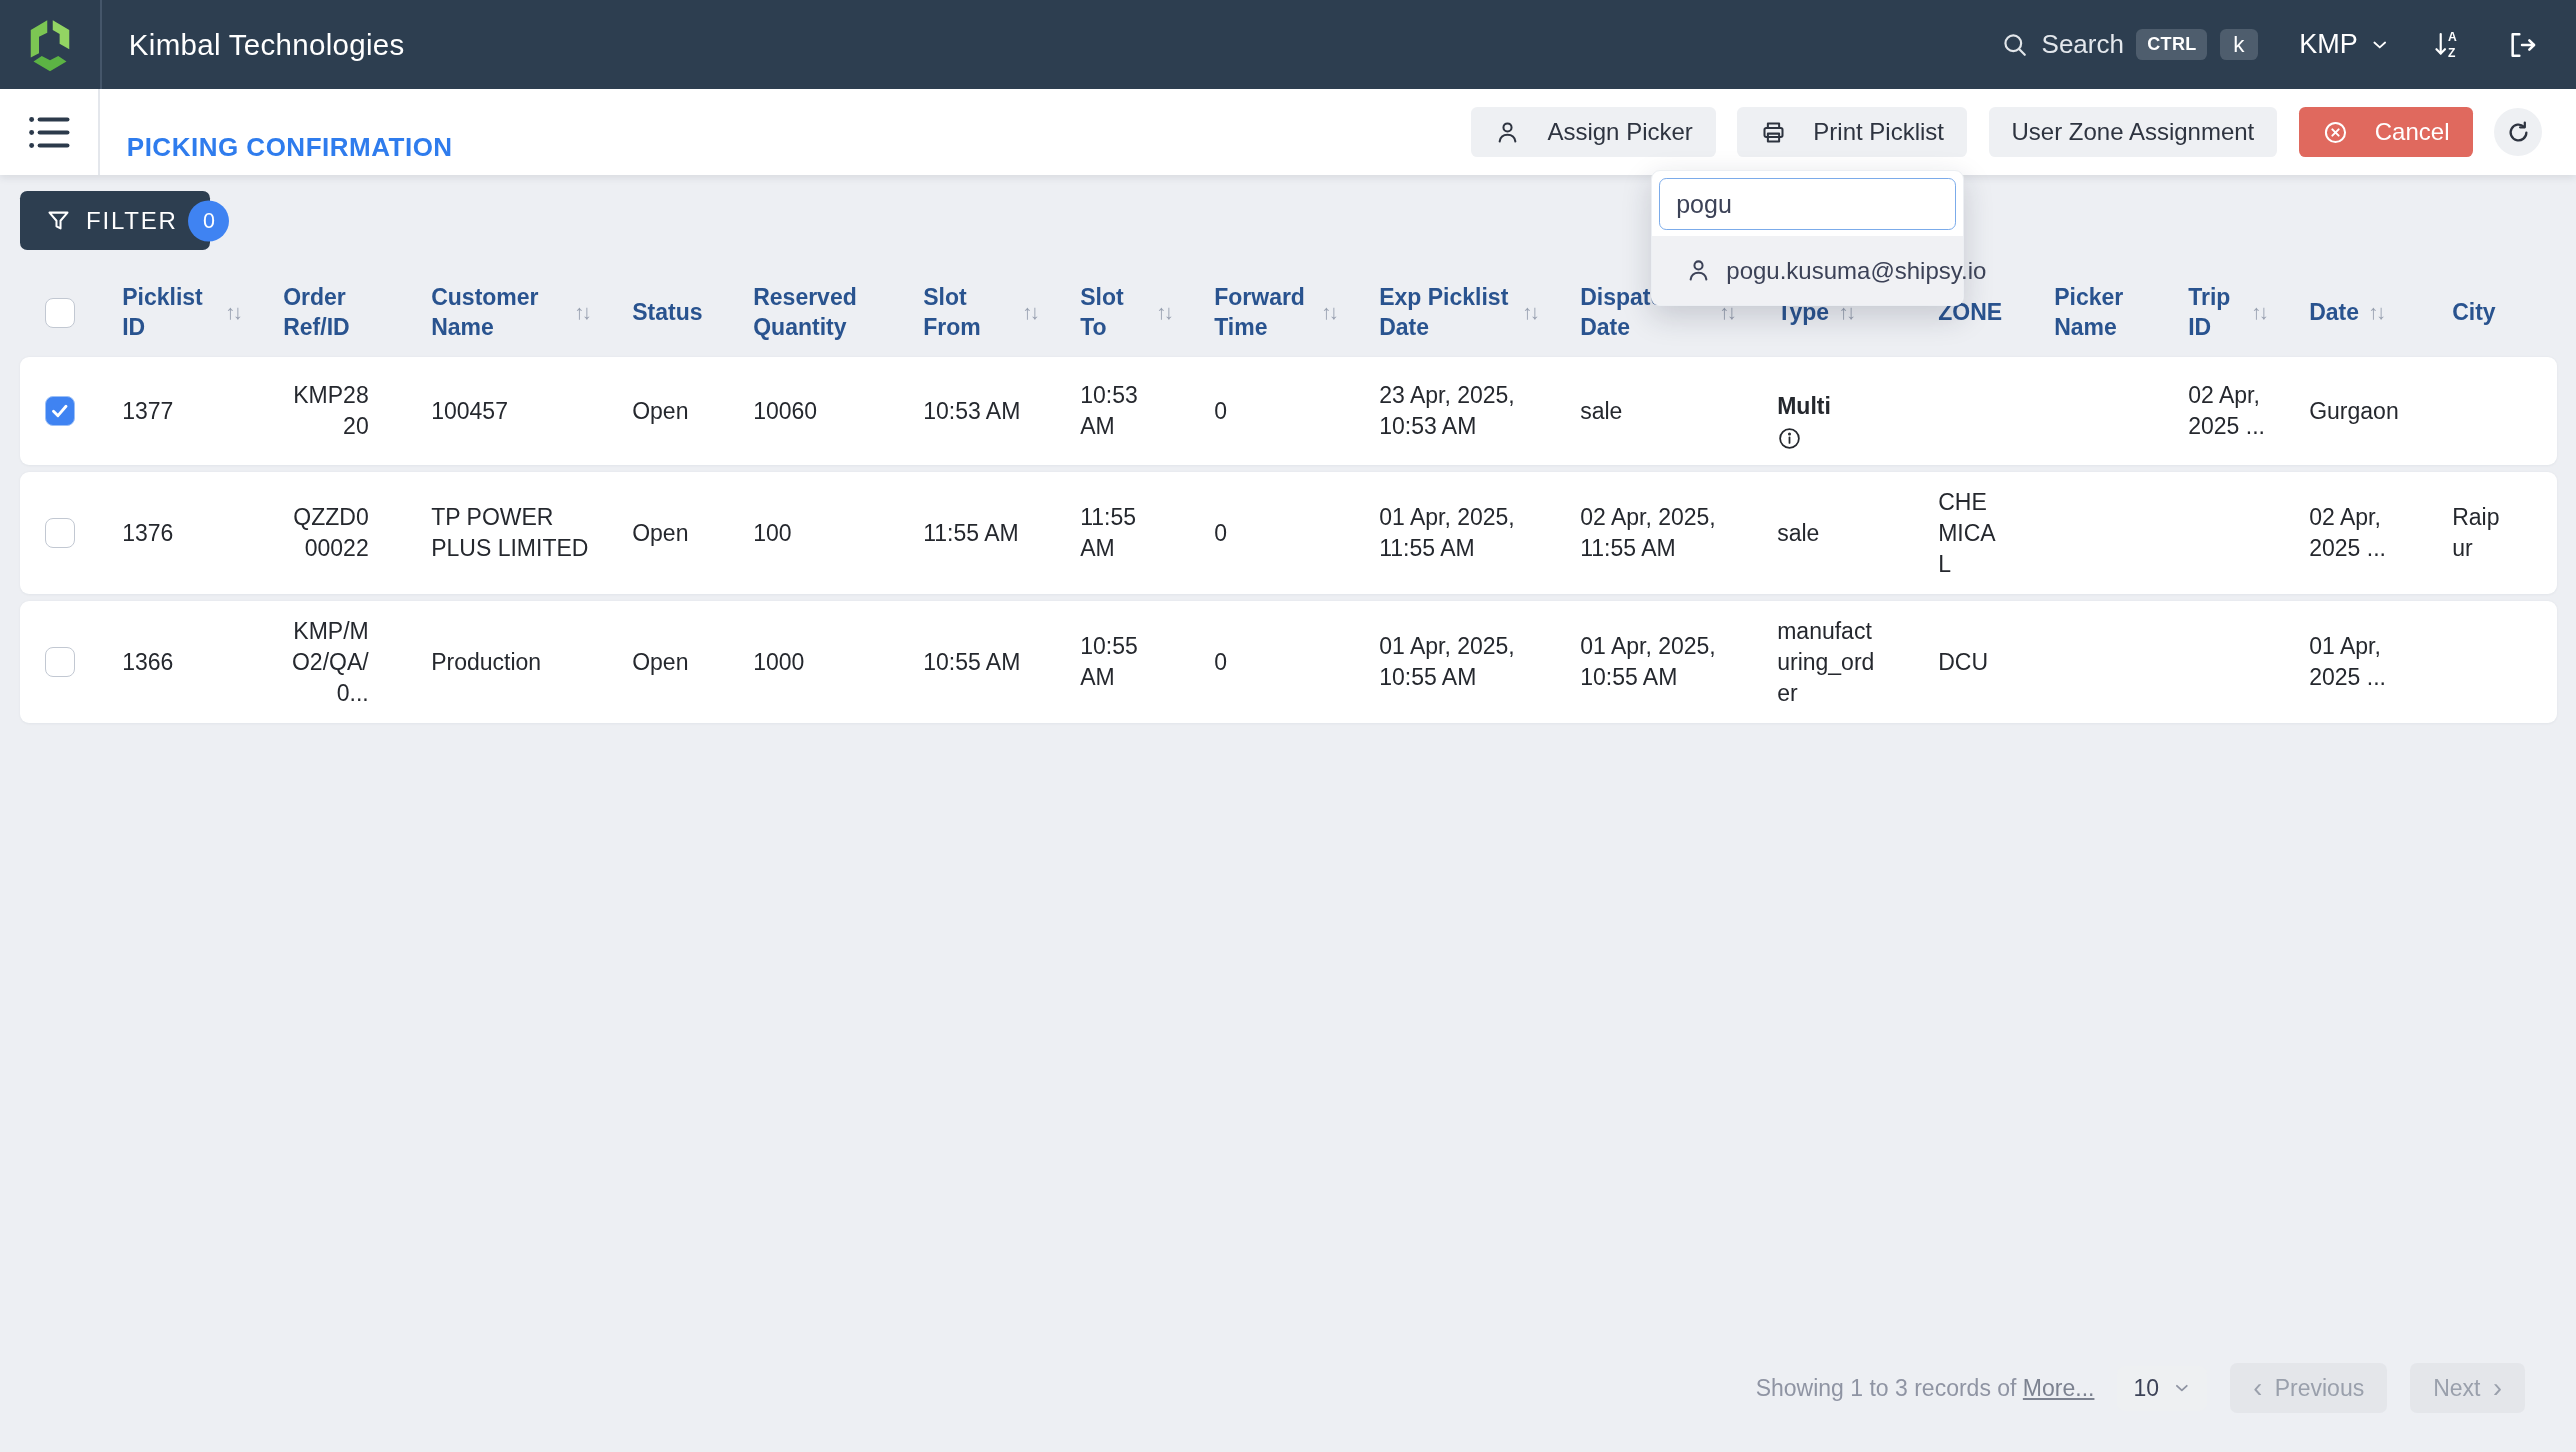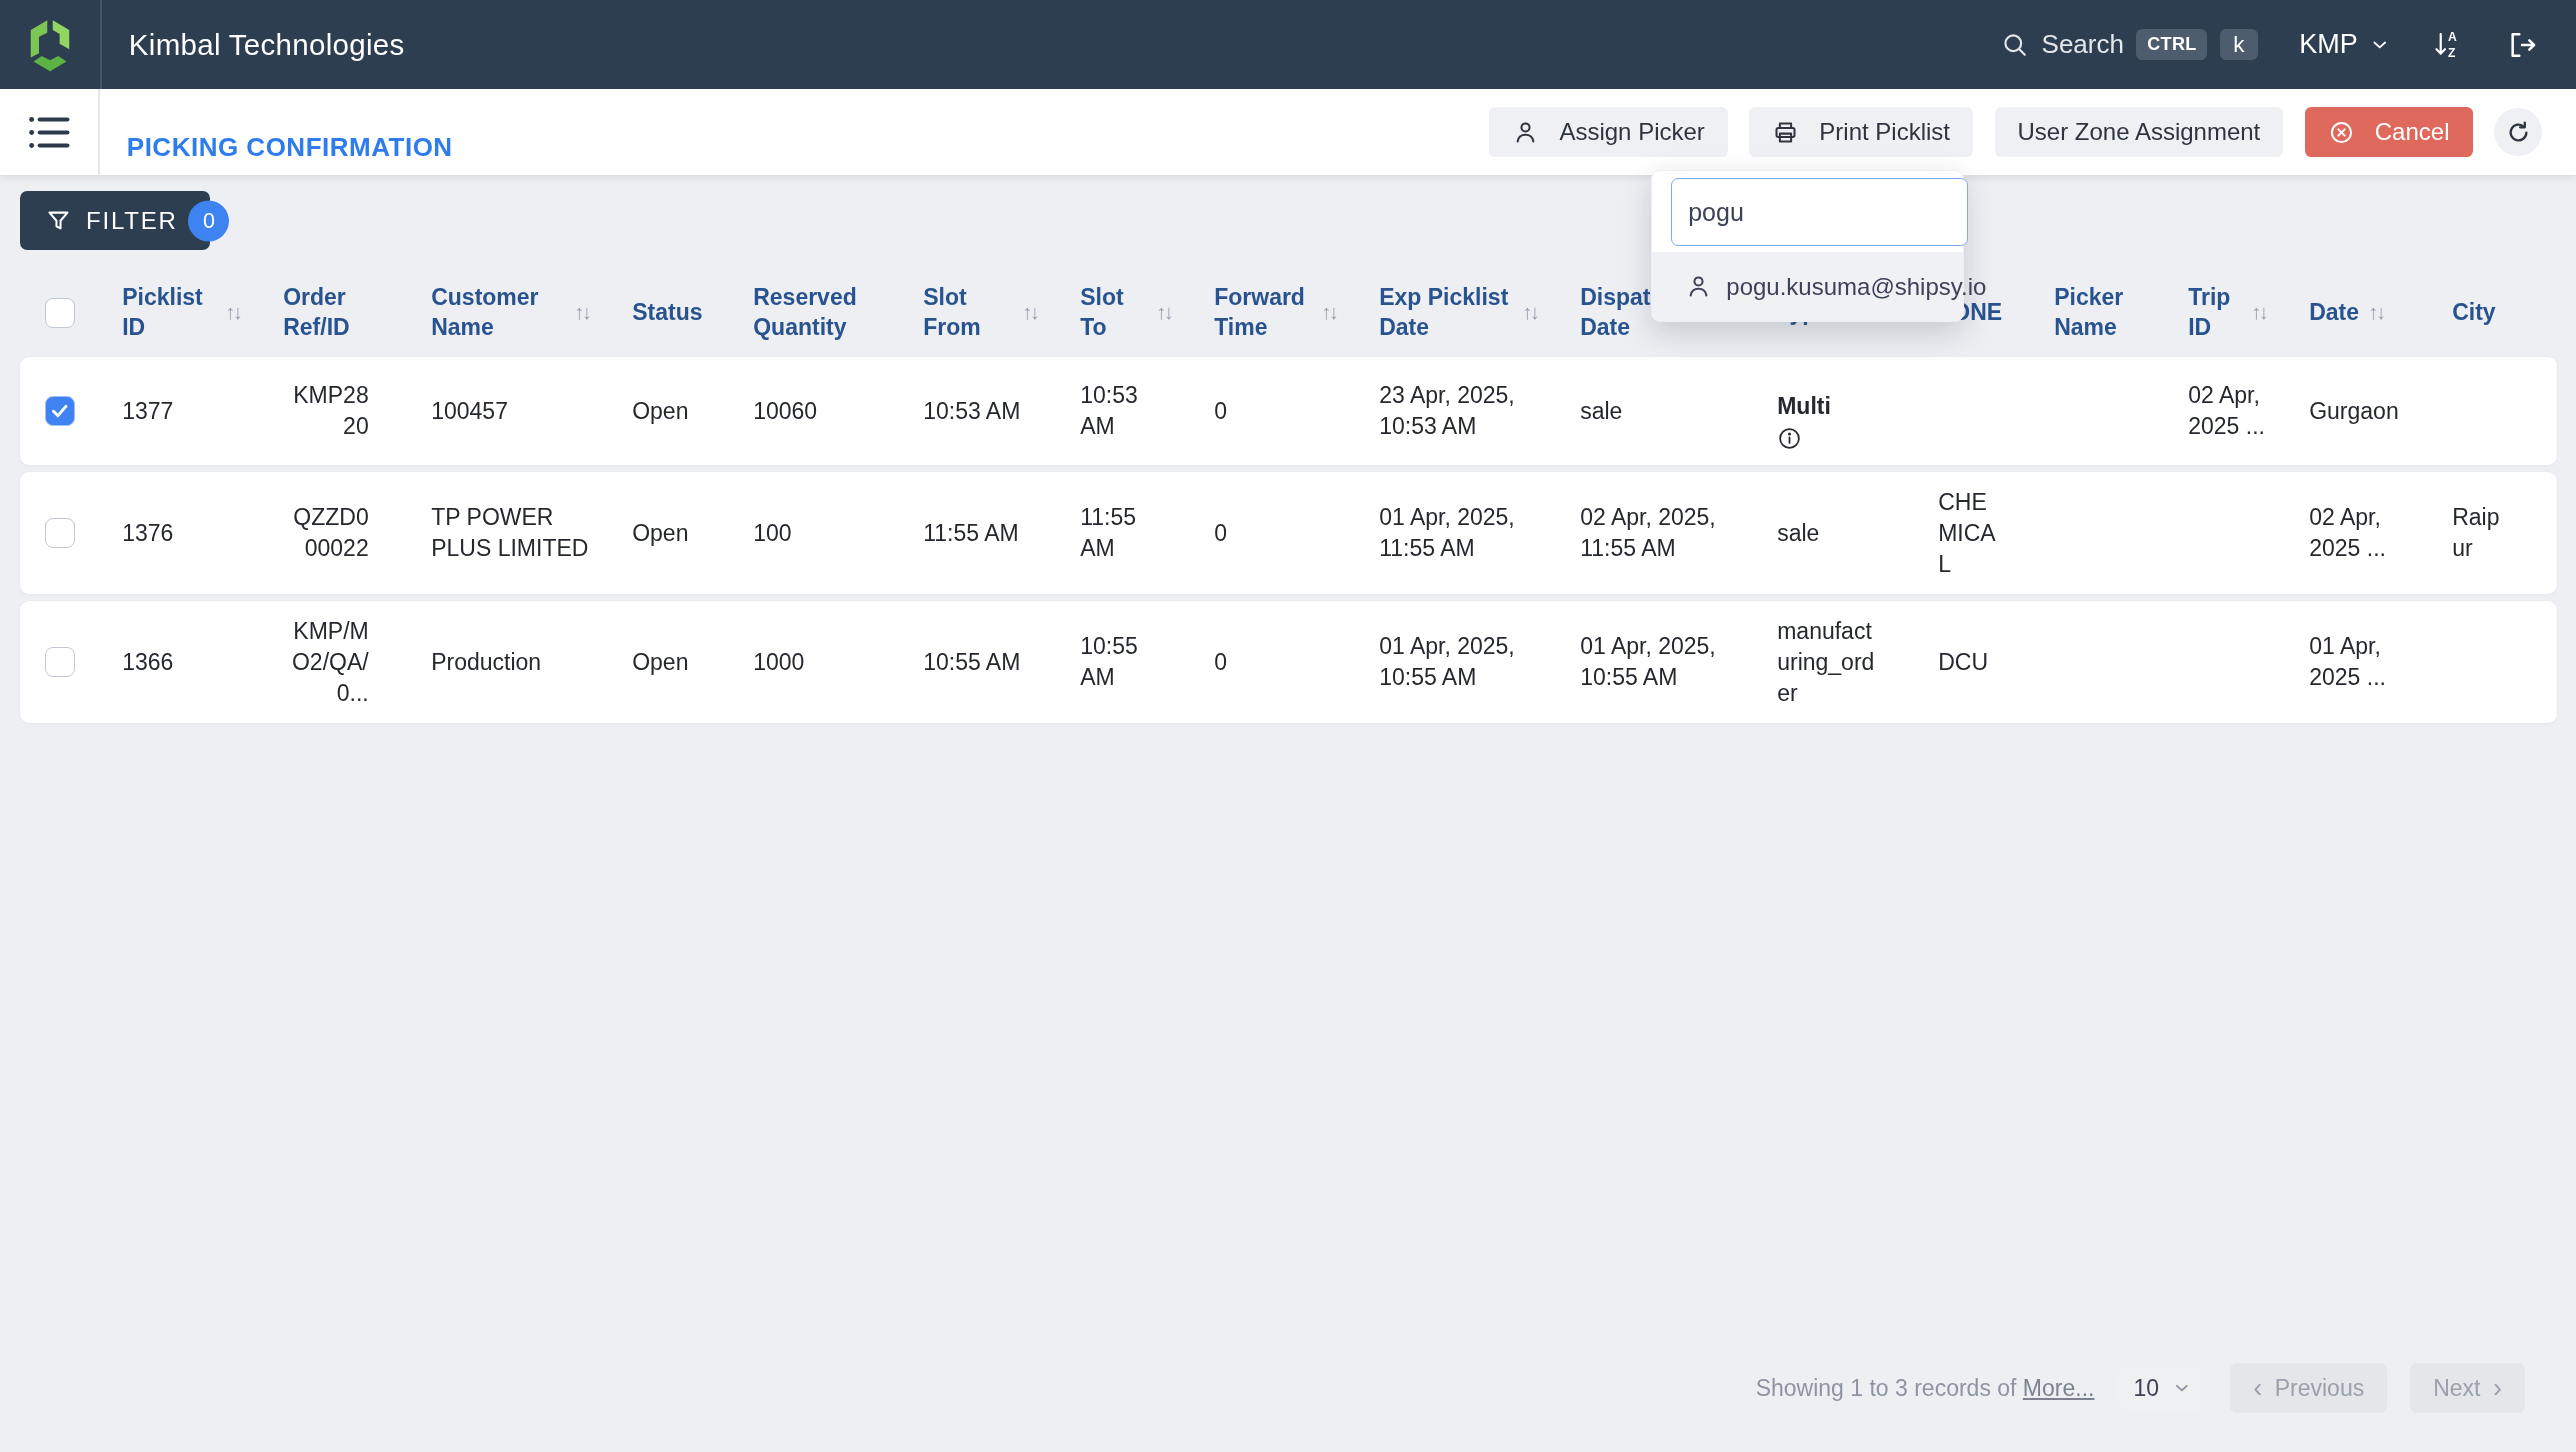--- a/index.html
+++ b/index.html
@@ -32,38 +32,37 @@
   .pagebar {
     position:absolute; top:89px; left:0; width:2576px; height:86px;
     background:#ffffff; display:flex; align-items:center; z-index:30;
     box-shadow:0 2.7px 7.2px rgba(40,50,70,0.10);
   }
   .menu-btn { width:98px; display:flex; justify-content:center; align-items:center; height:100%; cursor:pointer; }
   .page-divider { width:1.8px; height:100%; background:#e4e7ec; }
   .page-title { color:#2f7ced; font-size:26px; font-weight:700; letter-spacing:0.5px; margin-left:27px;margin-top:30px; }
   .actions { margin-left:auto; display:flex; align-items:center; gap:21.5px; padding-right:34px; }
   .btn {
-    height:50px; display:flex; align-items:center; gap:20px; padding:0 23px;
+    height:50px; display:flex; align-items:center; gap:26px; padding:0 23px;
     background:#eef0f3; border:none; border-radius:6.3px; font-size:24px; color:#2e3440;
     font-family:inherit; cursor:pointer;
   }
   .btn-cancel { background:#e0695e; color:#ffffff; }
   .btn-refresh { width:48px; height:48px; border-radius:50%; padding:0; justify-content:center; }
 
   
   .assign-dropdown {
     position:absolute; top:170px; left:1651px; width:313px; z-index:60;
     background:#ffffff; border:0.9px solid #eceff3; border-radius:9px;
     box-shadow:0 10.7px 30px rgba(25,35,55,0.18); padding:7.2px 7.2px 9px 7.2px;
   }
   .dd-input {
-    width:100%; height:68px; border:1.8px solid #7babea; border-radius:7.2px;
+    width:100%; height:52px; border:1.8px solid #7babea; border-radius:7.2px;
     font-size:25px; color:#3c4257; padding:15px 16px; outline:none; font-family:inherit;
     background:#fff;
-    margin-left:12px;
   }
   .dd-suggestion {
     margin:6px -7.2px -9px -7.2px; background:#f0f1f4; height:69px;
     display:flex; align-items:center; gap:14.3px; padding:0 33px;
     font-size:24px; color:#3c4257; cursor:pointer; border-radius:0 0 8px 8px;
   }
 
   
   .filter-btn {
     position:absolute; left:19.7px; top:191px; height:59px; z-index:10;

